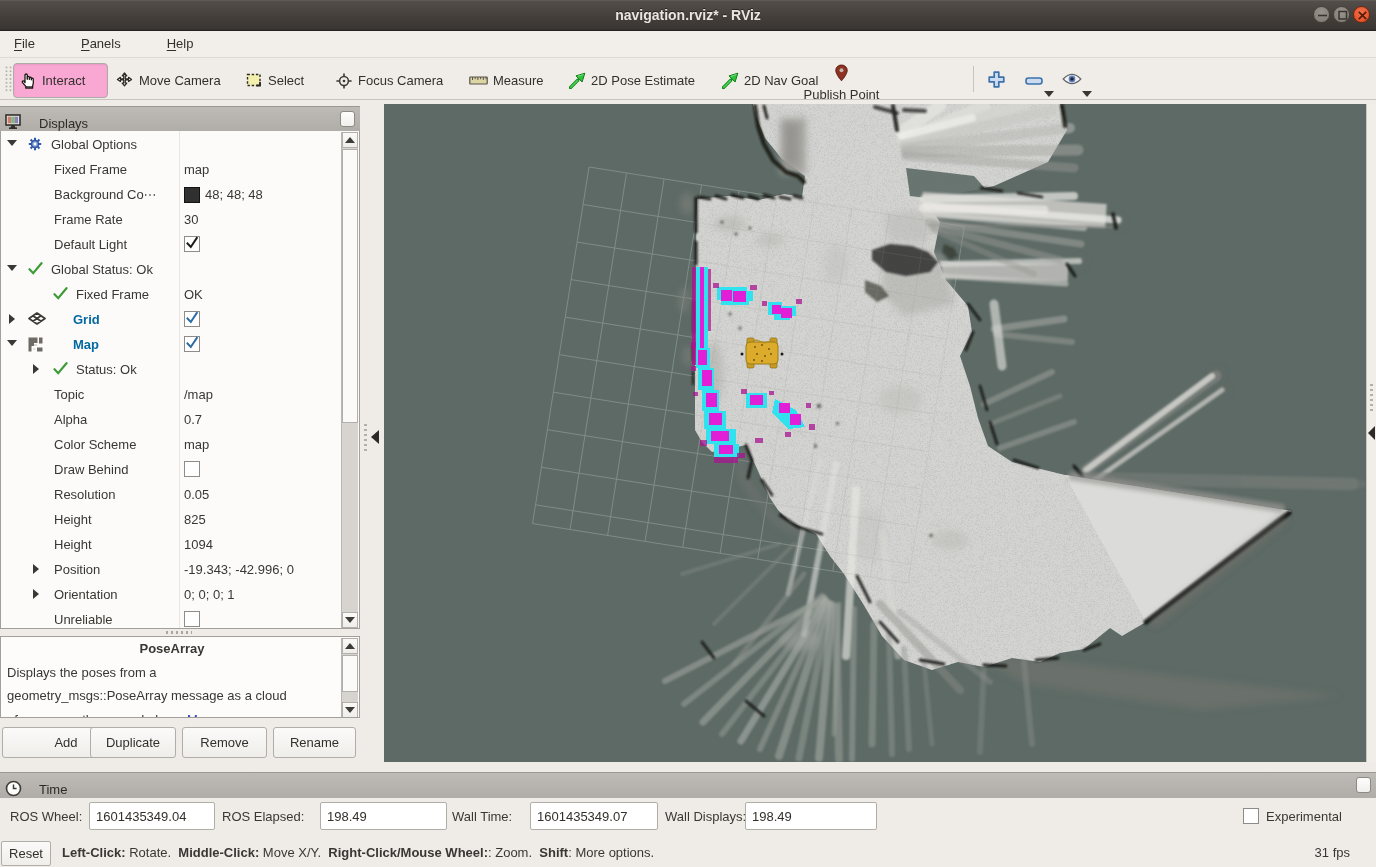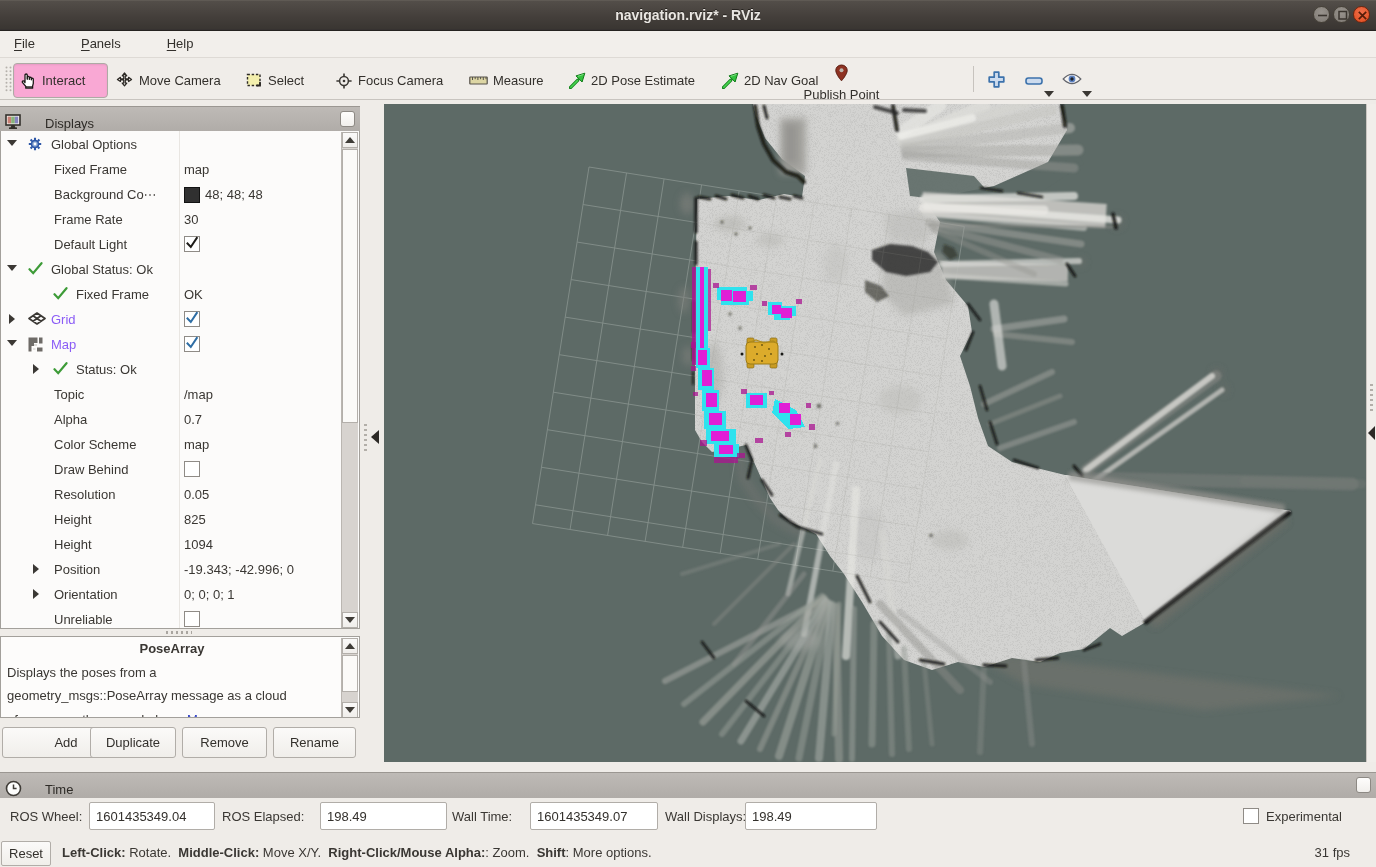--- a/index.html
+++ b/index.html
@@ -54,40 +54,40 @@
 .tb-sep { position:absolute; left:973px; top:8px; width:1px; height:26px; background:#c7c3be; }
 .tbtn-icon { position:absolute; top:5px; display:inline-flex; align-items:center; justify-content:center;
   height:35px; width:32px; }
 .tbtn-icon .dd { position:absolute; right:-4px; bottom:1px; width:0; height:0;
   border-left:5px solid transparent; border-right:5px solid transparent; border-top:6px solid #3a3733; }
 
 .panel-header {
   position:absolute; height:35px;
   background: linear-gradient(#bebab6, #aba7a3);
   border-top:1px solid #9b9792; border-bottom:1px solid #94908b;
-  display:flex; align-items:center; padding-left:5px; gap:23px; color:#2e2b27;
+  display:flex; align-items:center; padding-left:5px; gap:17px; color:#2e2b27;
 }
 .float-btn {
   position:absolute; right:5px; top:4px; width:15px; height:16px;
   background:linear-gradient(#fefdfc,#f1efec); border:1px solid #8d8984; border-radius:3px;
 }
 #displays-header { left:0; top:106px; width:360px; }
 #tree {
   position:absolute; left:0; top:131px; width:360px; height:498px;
   background:#fcfbfa; border:1px solid #a3a09b; border-top:none; overflow:hidden;
 }
 #tree-rows { position:absolute; left:0; top:1px; width:341px; }
 #tree-divider { position:absolute; left:178px; top:0; bottom:0; width:1px; background:#e9e6e2; }
 .trow { position:relative; height:25px; }
 .trow .arrow { position:absolute; top:8px; width:0; height:0; }
 .arrow-down { border-left:5px solid transparent; border-right:5px solid transparent; border-top:6px solid #3b3834; }
 .arrow-right { border-top:5px solid transparent; border-bottom:5px solid transparent; border-left:6px solid #3b3834; margin-top:-1px; }
 .trow .ticn { position:absolute; top:5px; }
 .trow .lbl { position:absolute; top:4px; line-height:17px; white-space:nowrap; }
-.trow .lbl.blue { color:#8b5cf6; font-weight:normal; }
+.trow .lbl.blue { color:#0369a1; font-weight:bold;margin-left:22px; }
 .trow .val { position:absolute; left:183px; top:4px; line-height:17px; white-space:nowrap; display:flex; align-items:center; gap:5px;}
 .cbx { width:16px; height:16px; background:#fff; border:1px solid #8f8b86; position:relative; }
 .swatch { width:16px; height:16px; background:#303030; border:1px solid #121212; display:inline-block; }
 
 .sbar { position:absolute; right:1px; width:17px; background:#d7d3cf; border-left:1px solid #bab6b1; }
 .sb-btn { position:absolute; left:0; width:16px; height:16px; background:linear-gradient(#fbfaf9,#f0eeeb); border:1px solid #b3afaa; display:flex; align-items:center; justify-content:center; }
 .sb-up { top:0; }
 .sb-dn { bottom:0; }
 .sb-tri-up { width:0; height:0; border-left:5px solid transparent; border-right:5px solid transparent; border-bottom:6px solid #3f3c37; }
 .sb-tri-dn { width:0; height:0; border-left:5px solid transparent; border-right:5px solid transparent; border-top:6px solid #3f3c37; }
@@ -799,16 +799,16 @@
       <span class="tlabel" style="left: 222px;">ROS Elapsed:</span>
       <input class="tinput" value="198.49" style="left: 320px; width: 127px;">
       <span class="tlabel" style="left: 452px;">Wall Time:</span>
       <input class="tinput" value="1601435349.07" style="left: 530px; width: 128px;">
       <span class="tlabel" style="left: 665px;">Wall Displays:</span>
       <input class="tinput" value="198.49" style="left: 745px; width: 132px;">
     </div>
 
   <div id="statusbar">
     <button id="reset-btn">Reset</button>
-    <span id="status-msg"><b>Left-Click:</b><span> Rotate.  </span><b>Middle-Click:</b><span> Move X/Y.  </span><b>Right-Click/Mouse Alpha:</b><span>: Zoom.  </span><b>Shift</b><span>: More options.</span></span>
+    <span id="status-msg"><b>Left-Click:</b><span> Rotate.  </span><b>Middle-Click:</b><span> Move X/Y.  </span><b>Right-Click/Mouse Wheel:</b><span>: Zoom.  </span><b>Shift</b><span>: More options.</span></span>
     <span id="fps">31 fps</span>
   </div>
 </div>
 
 </body></html>

